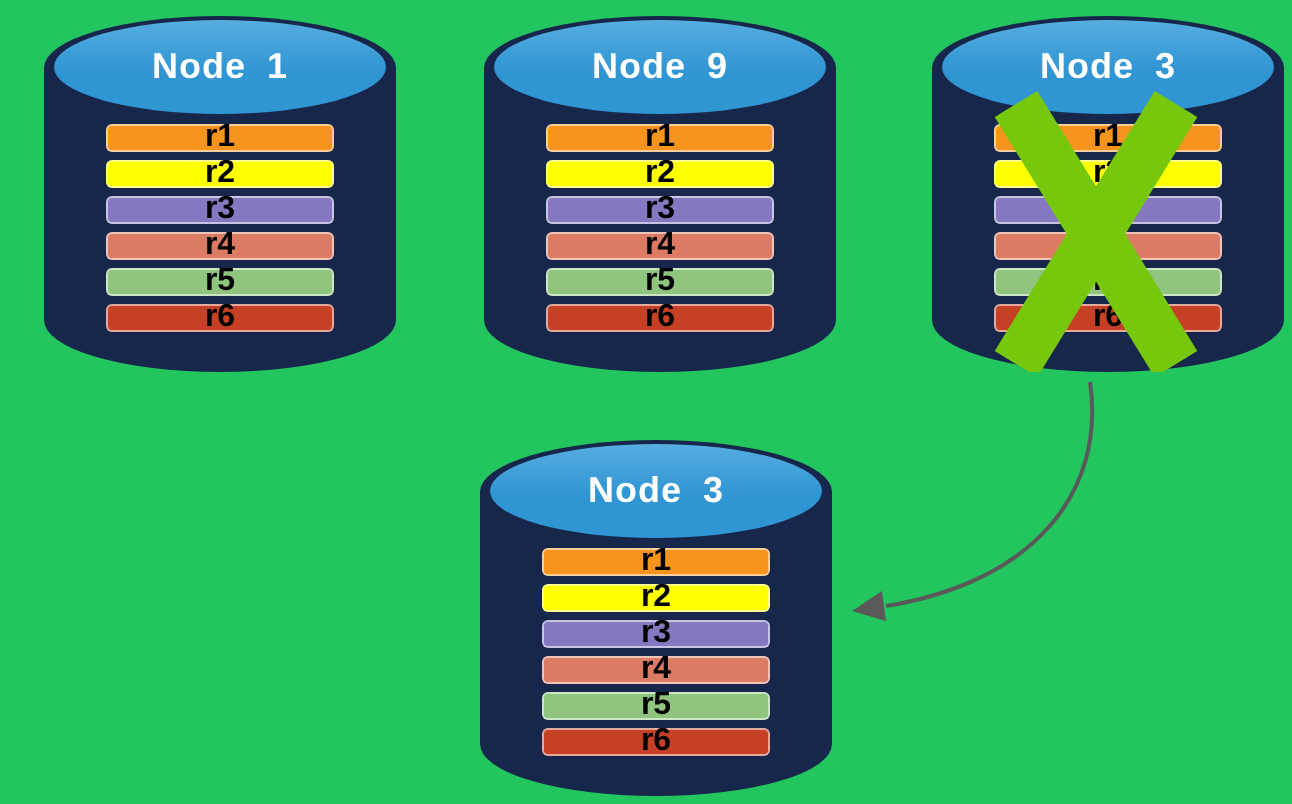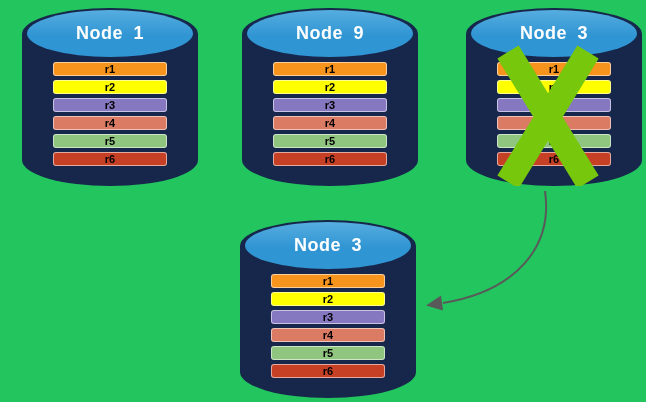--- a/index.html
+++ b/index.html
@@ -21,21 +21,21 @@
   }
   .cyl-title{
     color:var(--title_text,#FFFFFF);font-weight:bold;font-size:18px;
     word-spacing:5px;letter-spacing:0.5px;
   }
   .bars{position:absolute;left:31px;right:31px;top:54px;}
   .bar{
     height:14px;margin-bottom:4px;border-radius:3px;
     border:1px solid rgba(255,255,255,0.55);box-sizing:border-box;
     display:flex;align-items:center;justify-content:center;
-    font-size:11px;font-weight:bold;color:var(--bar_text,#000000);line-height:1;
+    font-size:16px;font-weight:bold;color:var(--bar_text,#000000);line-height:1;
   }
   .x-overlay{position:absolute;left:0;top:0;z-index:5;}
   .x-overlay line{stroke:var(--failure_x,#77C70C);stroke-width:25;stroke-linecap:butt;}
   .arrow-layer{position:absolute;left:0;top:0;z-index:6;pointer-events:none;}
   .arrow-layer path{fill:none;stroke:var(--arrow,#595959);stroke-width:2;}
   .arrow-layer polygon{fill:var(--arrow,#595959);}
 </style>
 </head>
 <body>
 

